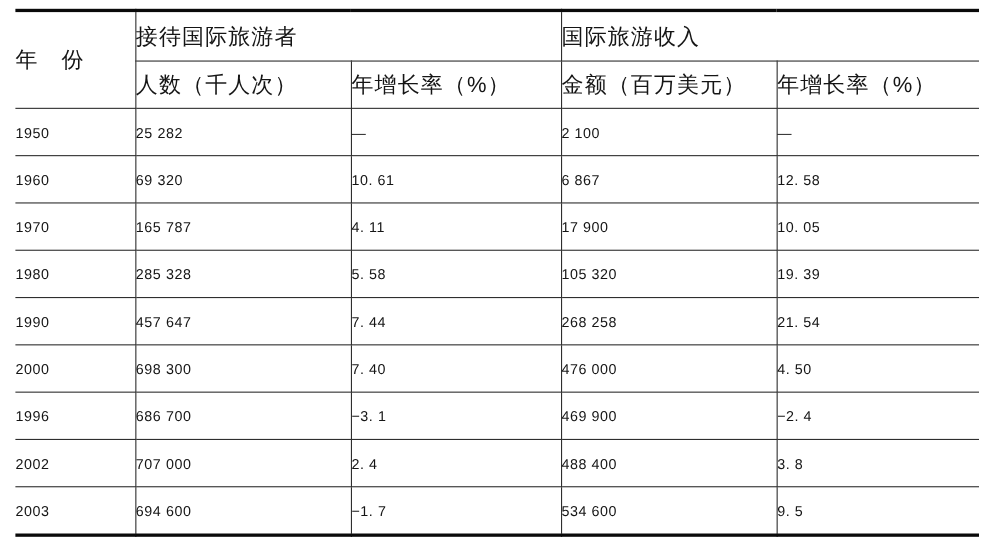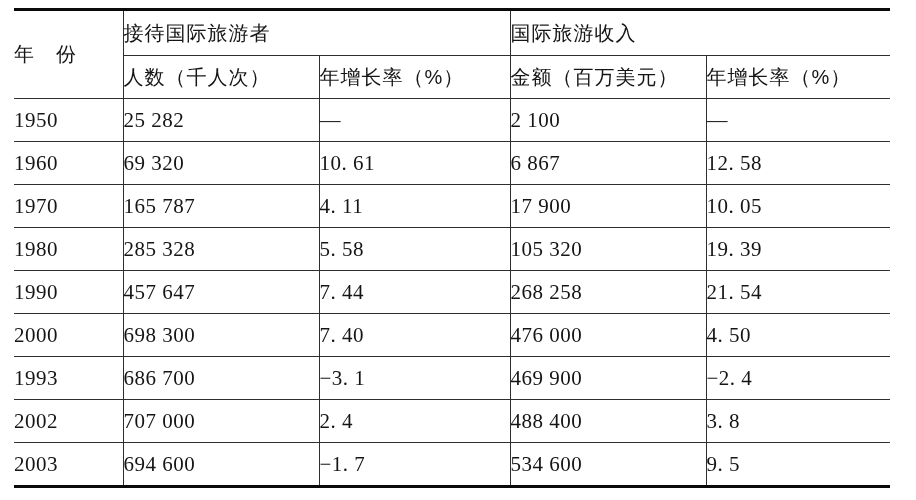--- a/index.html
+++ b/index.html
@@ -35,22 +35,22 @@
   .stat-table th:last-child,  .stat-table td:last-child  { border-right: none; }
   thead tr.group-row th { height: 44px; }
   thead tr.sub-row th   { height: 42px; }
   tbody td { height: 42px; }
   .cjk {
     font-family: "Liberation Sans", "DejaVu Sans", sans-serif;
     font-size: 20px;
     letter-spacing: 1px;
   }
   .num {
-    font-family: Liberation Serif, serif;
-    font-size: 21px;
+    font-family: Liberation Sans, sans-serif;
+    font-size: 13px;
     letter-spacing: 0.5px;
   }
 </style>
 </head>
 <body>
 
 <div class="page">
   <table class="stat-table">
     <colgroup>
       <col style="width:109px">
@@ -109,21 +109,21 @@
           <td class="num">21. 54</td>
         </tr>
         <tr>
           <td class="num">2000</td>
           <td class="num">698 300</td>
           <td class="num">7. 40</td>
           <td class="num">476 000</td>
           <td class="num">4. 50</td>
         </tr>
         <tr>
-          <td class="num">1993</td>
+          <td class="num">1996</td>
           <td class="num">686 700</td>
           <td class="num">−3. 1</td>
           <td class="num">469 900</td>
           <td class="num">−2. 4</td>
         </tr>
         <tr>
           <td class="num">2002</td>
           <td class="num">707 000</td>
           <td class="num">2. 4</td>
           <td class="num">488 400</td>

